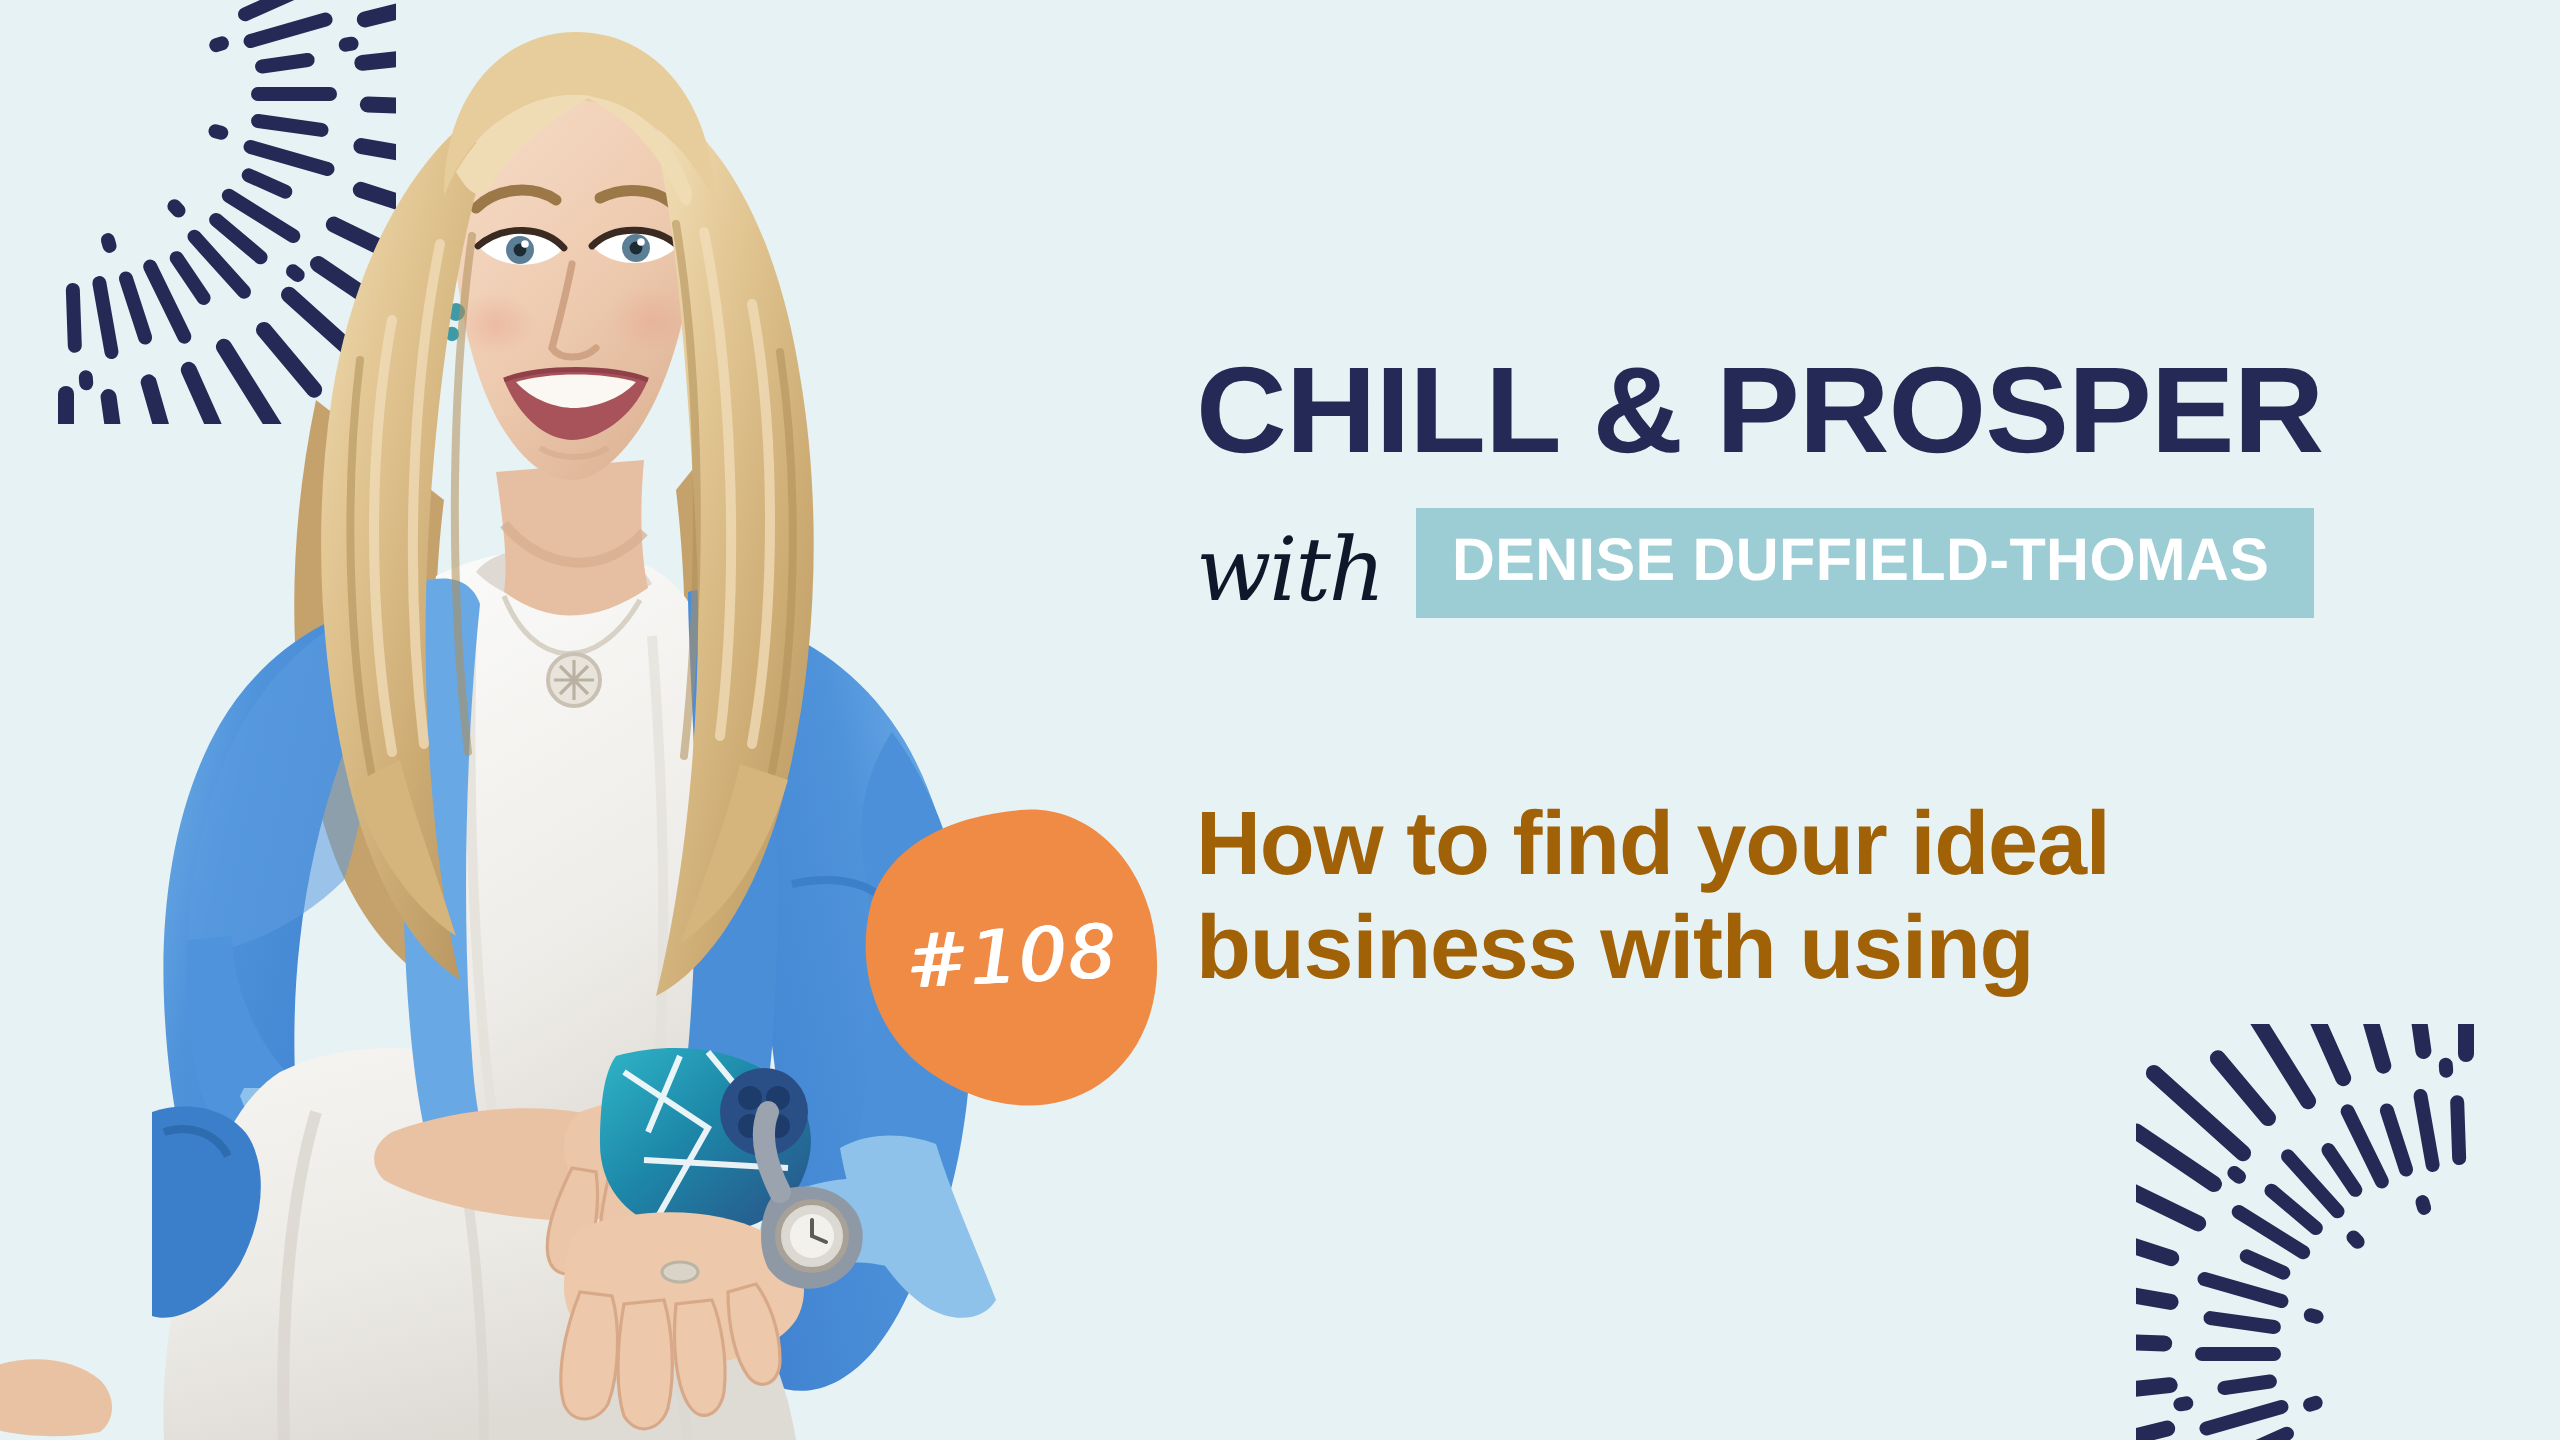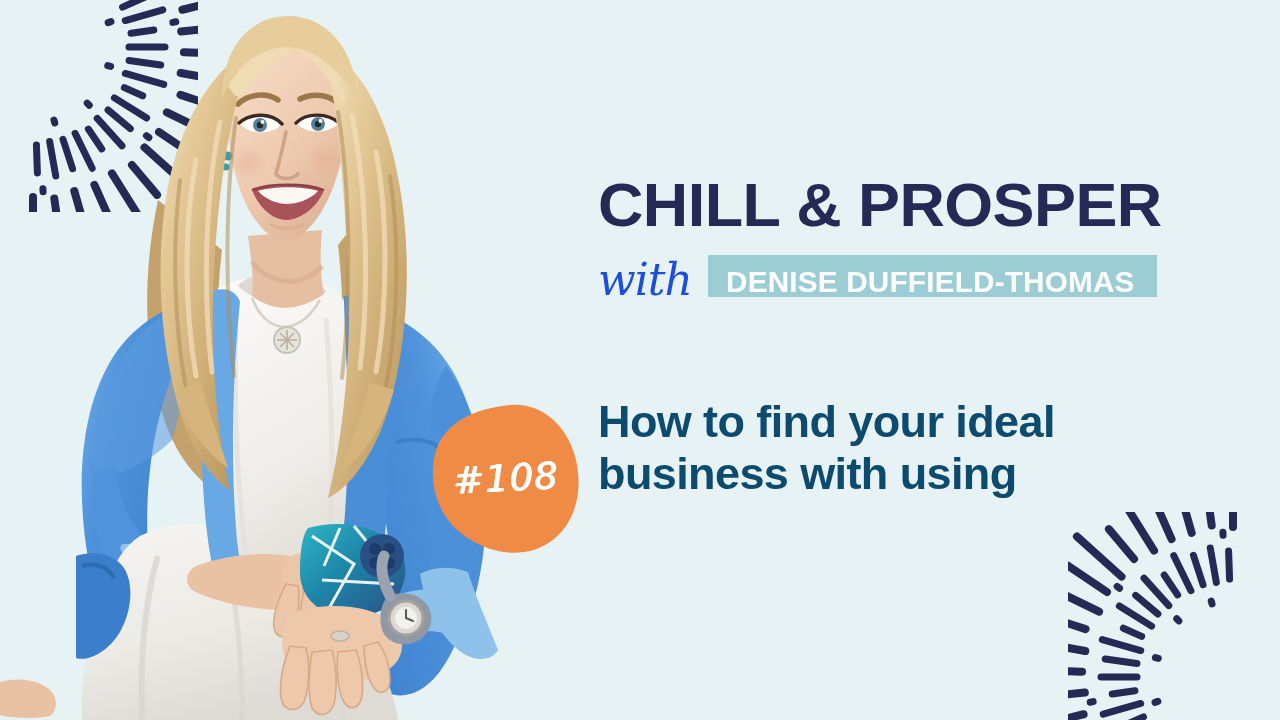--- a/index.html
+++ b/index.html
@@ -63,54 +63,54 @@
     transform-origin:left center;
   }
 
   #byline-row {
     position:absolute;
     left:598px; top:254px;
     display:flex;
     align-items:center;
   }
   #byline-with {
-    color:#1d4ed8;
+    color:#0f172a;
     font-family:"DejaVu Serif", serif;
     font-style:italic;
     font-size:44px;
     line-height:1;
     letter-spacing:-1px;
     padding-right:16px;
     position:relative;
     top:4px;
   }
   #host-name-box {
     background:#9dcdd4;
-    padding:12px 18px 0 18px;
+    padding:12px 18px 13px 18px;
     display:flex;
     align-items:flex-start;
   }
   #host-name {
     color:#ffffff;
     font-family:"Liberation Sans", sans-serif;
     font-weight:700;
     font-size:30px;
     letter-spacing:0.2px;
     line-height:1;
     white-space:nowrap;
     transform:scaleX(0.99);
     transform-origin:left center;
   }
 
   
   #episode-title {
     position:absolute;
     left:598px; top:396px;
     width:600px;
-    color:#0c4a6e;
+    color:#a16207;
     font-family:"Liberation Sans", sans-serif;
     font-weight:700;
     font-size:45px;
     line-height:1.16;
     letter-spacing:-0.6px;
   }
 </style>
 </head>
 <body>
 

